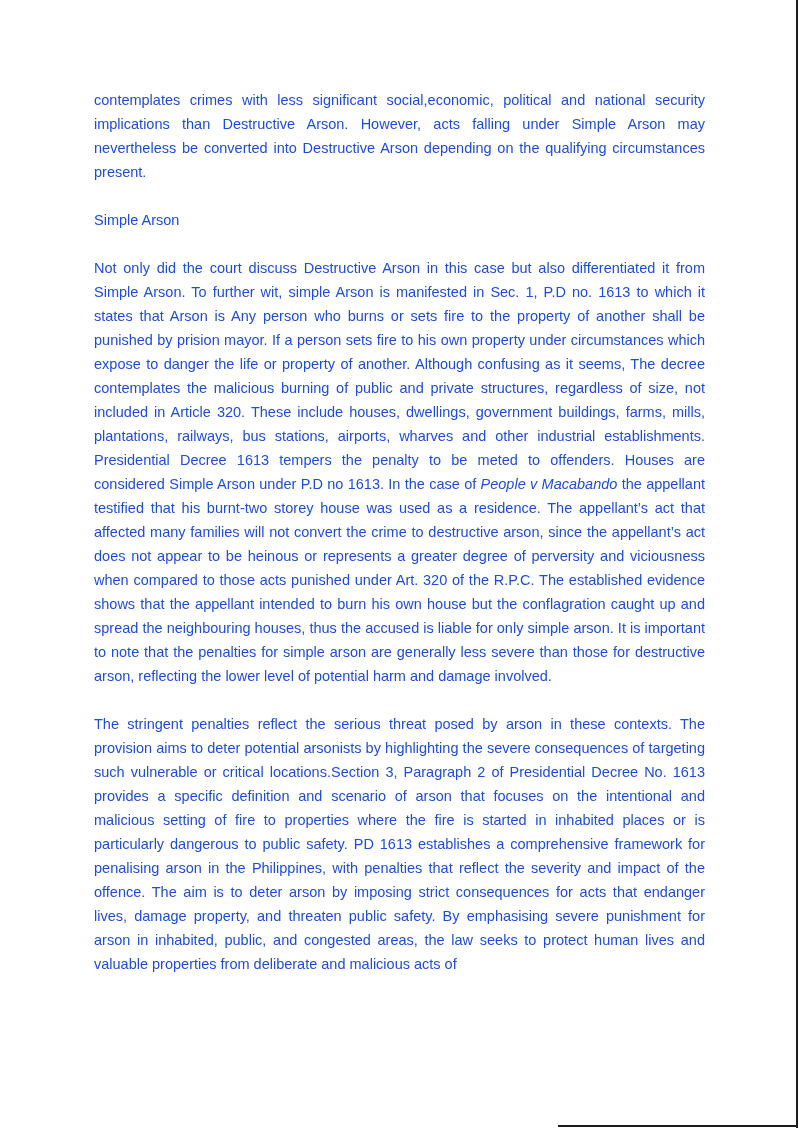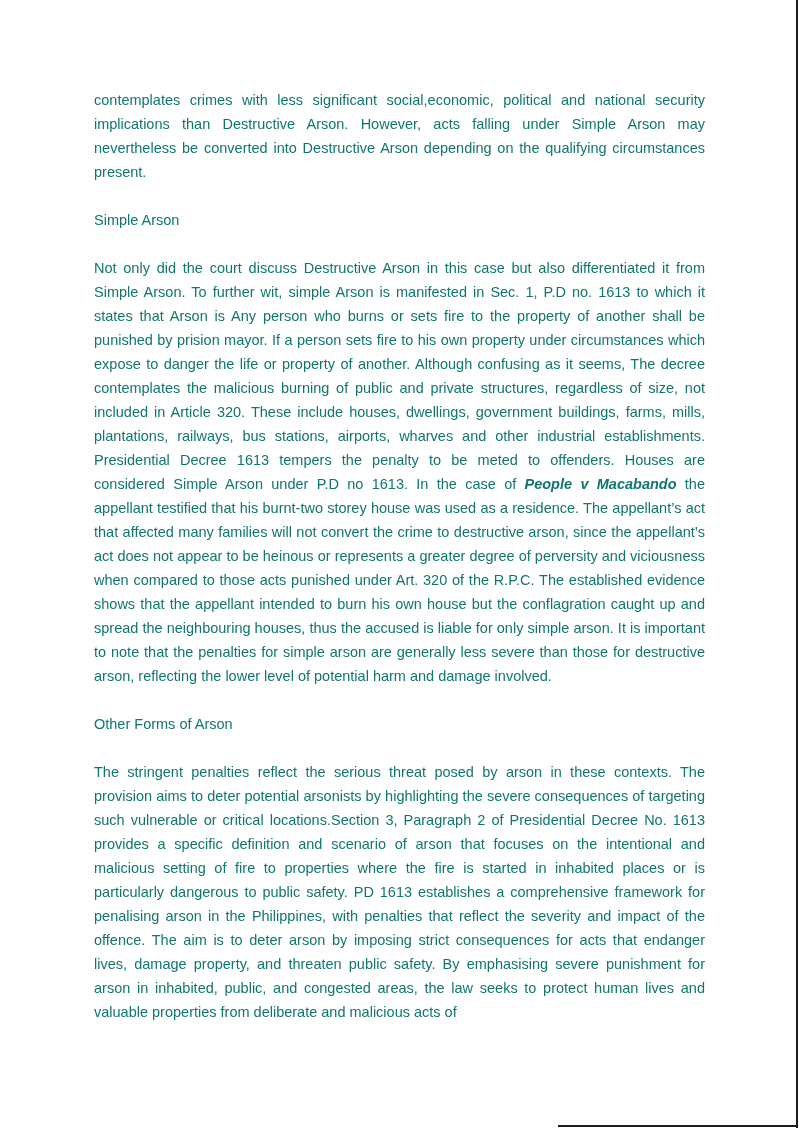--- a/index.html
+++ b/index.html
@@ -26,42 +26,41 @@
     text-justify: inter-word;
   }
   .heading {
     margin: 0 0 24px 0;
     font-size: 14.5px;
     line-height: 24px;
     font-weight: bold;
     text-align: left;
   }
   .b  { font-weight: normal; }
-  .bi { font-weight: bold; font-style: italic; }
+  .bi { font-weight: normal; font-style: italic; }
   .edge-right {
     position: absolute;
     top: 0;
     right: 1px;
     width: 2px;
     height: 1128px;
   }
   .edge-bottom {
     position: absolute;
     left: 558px;
     right: 1px;
     bottom: 1px;
     height: 2px;
   }
 </style>
 </head>
 <body>
 
-<div class="page" style="color: #0f766e;">
+<div class="page" style="color: #1d4ed8;">
   <div class="content">
       <p class="para"><span>contemplates crimes with less significant social,economic, political and national security implications than Destructive Arson. However, acts falling under Simple Arson may nevertheless be converted into Destructive Arson depending on the qualifying circumstances present.</span></p>
       <p class="heading"><span class="b">Simple Arson</span></p>
       <p class="para"><span>Not only did the court discuss Destructive Arson in this case but also differentiated it from Simple Arson. To further wit, simple Arson is manifested in </span><span class="b">Sec. 1, P.D no. 1613</span><span> to which it states that Arson is Any person who burns or sets fire to the property of another shall be punished by prision mayor. If a person sets fire to his own property under circumstances which expose to danger the life or property of another. Although confusing as it seems, The decree contemplates the malicious burning of public and private structures, regardless of size, not included in Article 320. These include houses, dwellings, government buildings, farms, mills, plantations, railways, bus stations, airports, wharves and other industrial establishments. Presidential Decree 1613 tempers the penalty to be meted to offenders. </span><span class="b">Houses</span><span> are considered </span><span class="b">Simple Arson</span><span> under P.D no 1613. In the case of </span><span class="bi">People v Macabando</span><span> the appellant testified that his burnt-two storey house was used as a residence. The appellant’s act that affected many families will not convert the crime to destructive arson, since the appellant’s act does not appear to be heinous or represents a greater degree of perversity and viciousness when compared to those acts punished under Art. 320 of the R.P.C. The established evidence shows that the appellant intended to burn his own house but the conflagration caught up and spread the neighbouring houses, thus the accused is liable for only simple arson. It is important to note that the penalties for simple arson are generally less severe than those for destructive arson, reflecting the lower level of potential harm and damage involved.</span></p>
-      <p class="heading"><span class="b">Other Forms of Arson</span></p>
       <p class="para"><span>The stringent penalties reflect the serious threat posed by arson in these contexts. The provision aims to deter potential arsonists by highlighting the severe consequences of targeting such vulnerable or critical locations.</span><span class="b">Section 3, Paragraph 2 of Presidential Decree No. 1613</span><span> provides a specific definition and scenario of arson that focuses on the intentional and malicious setting of fire to properties where the fire is started in inhabited places or is particularly dangerous to public safety. PD 1613 establishes a comprehensive framework for penalising arson in the Philippines, with penalties that reflect the severity and impact of the offence. The aim is to deter arson by imposing strict consequences for acts that endanger lives, damage property, and threaten public safety. By emphasising severe punishment for arson in inhabited, public, and congested areas, the law seeks to protect human lives and valuable properties from deliberate and malicious acts of</span></p>
     </div>
   <div class="edge-right" style="background: rgb(28, 28, 28);"></div>
   <div class="edge-bottom" style="background: rgb(28, 28, 28);"></div>
 </div>
 
 </body></html>

